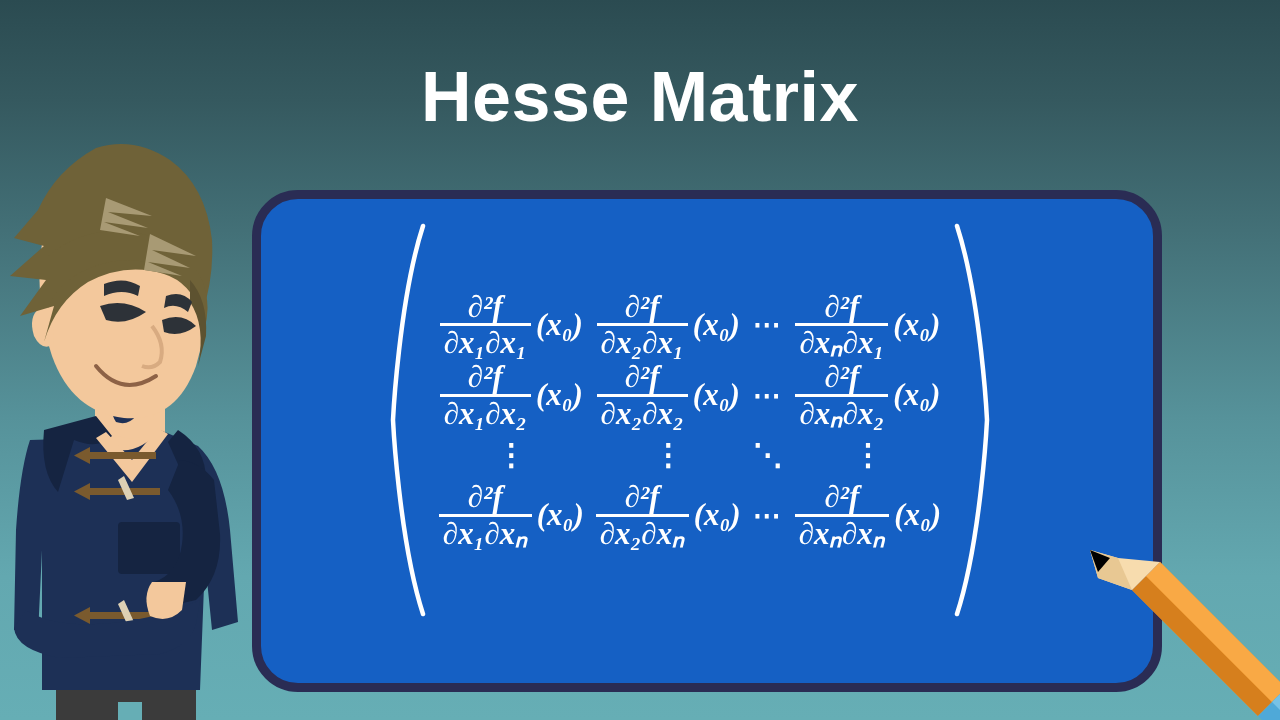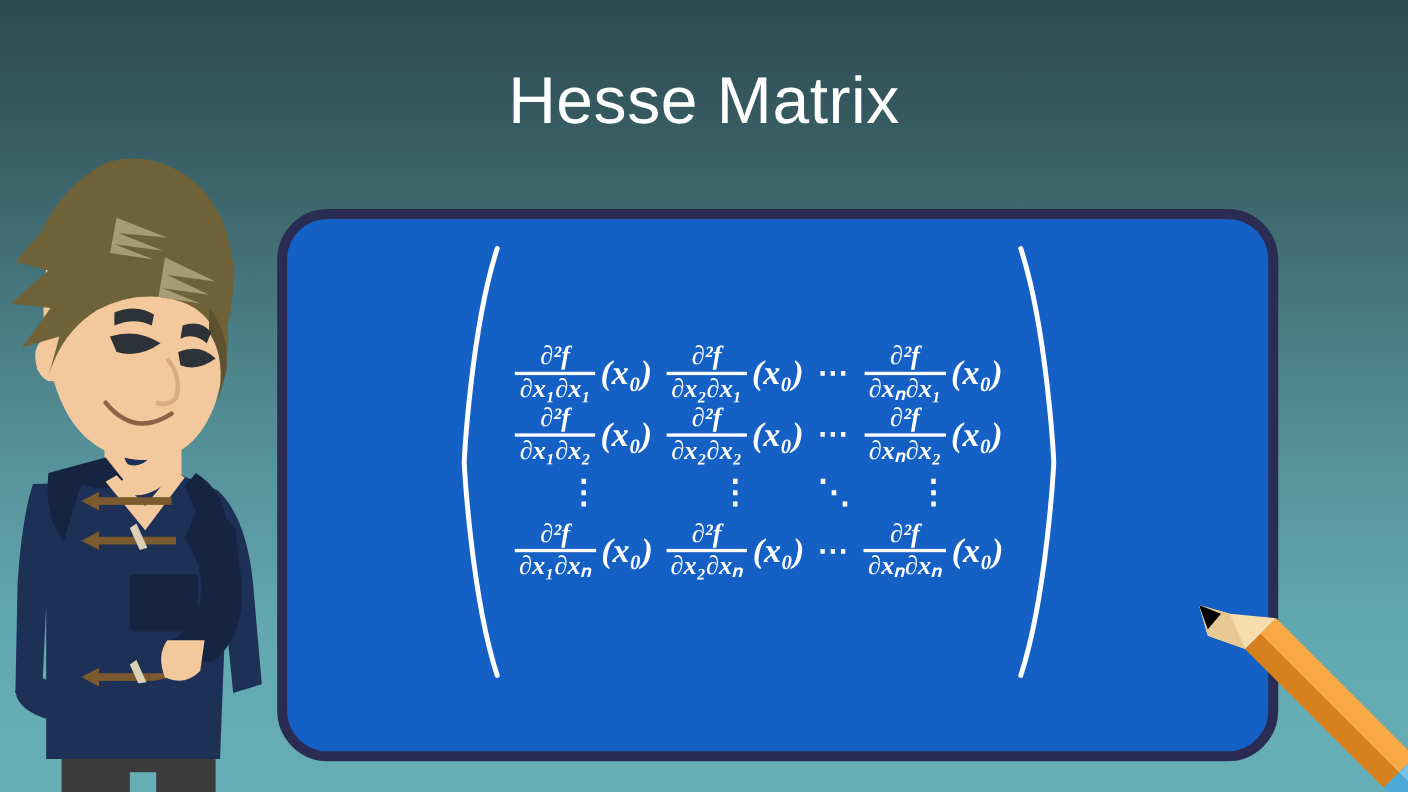--- a/index.html
+++ b/index.html
@@ -22,22 +22,22 @@
     overflow: hidden;
   }
 
   
   #title {
     position: absolute;
     top: 62px; left: 0; width: 1280px;
     text-align: center;
     color: #ffffff;
     font-family: "Liberation Sans", sans-serif;
-    font-size: 60px;
-    font-weight: 400;
+    font-size: 70px;
+    font-weight: 700;
     letter-spacing: 0.5px;
     line-height: 1;
     white-space: nowrap;
   }
 
   
   #panel {
     position: absolute;
     left: 252px; top: 190px;
     width: 910px; height: 502px;
@@ -81,21 +81,21 @@
     display: inline-flex;
     flex-direction: column;
     align-items: center;
     justify-content: center;
     line-height: 1.02;
   }
   .frac .num, .frac .den {
     font-family: "Liberation Serif", serif;
     font-weight: bold;
     font-style: italic;
-    font-size: 24px;
+    font-size: 31px;
     padding: 1px 4px;
     white-space: nowrap;
   }
   .frac .bar {
     width: 100%;
     height: 3px;
     background: #ffffff;
   }
   .arg {
     font-family: "Liberation Serif", serif;

